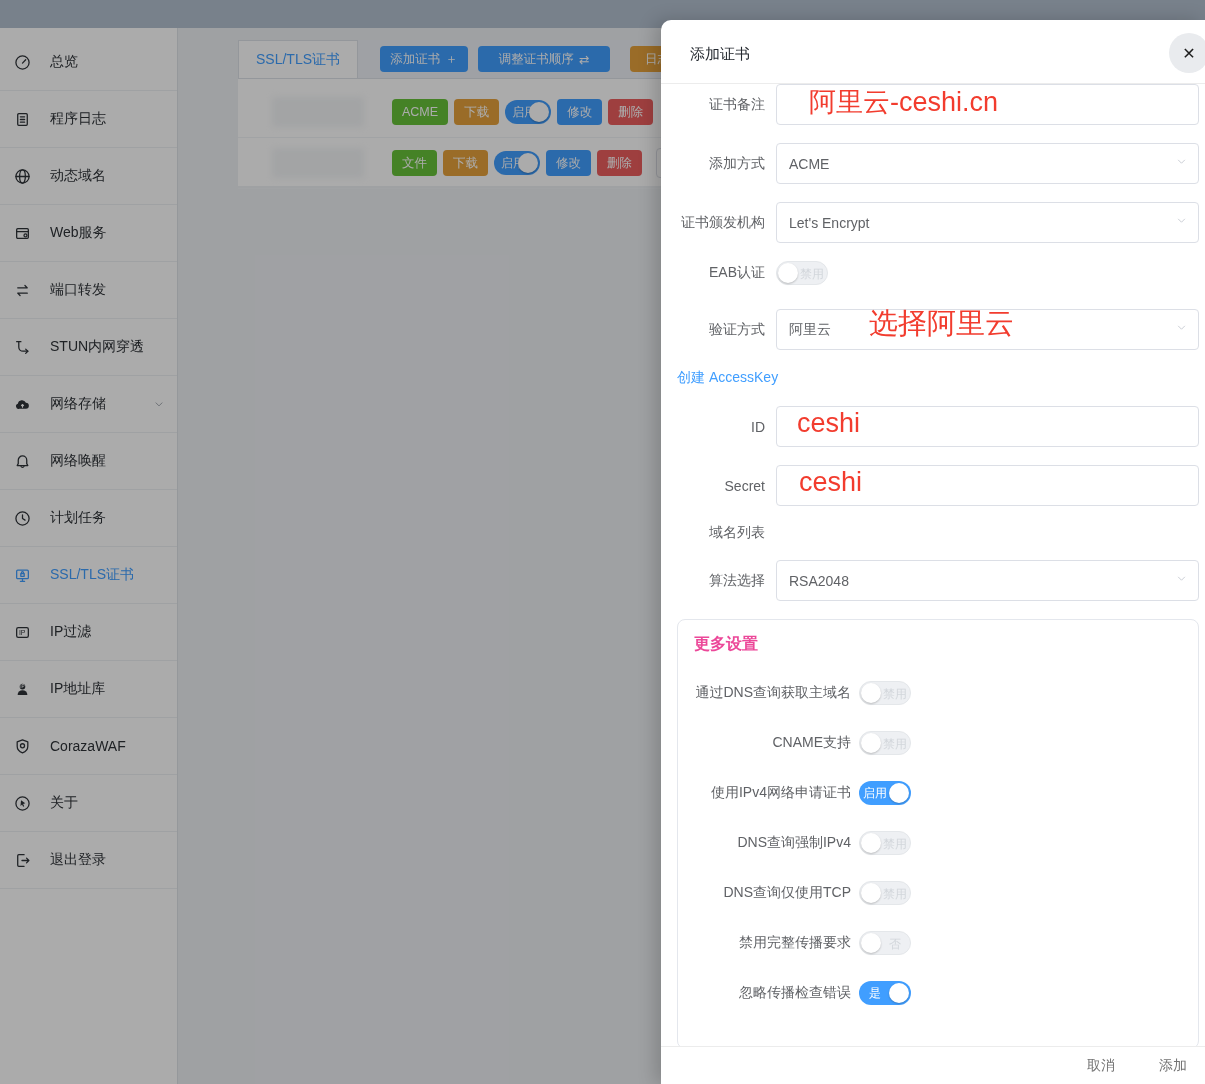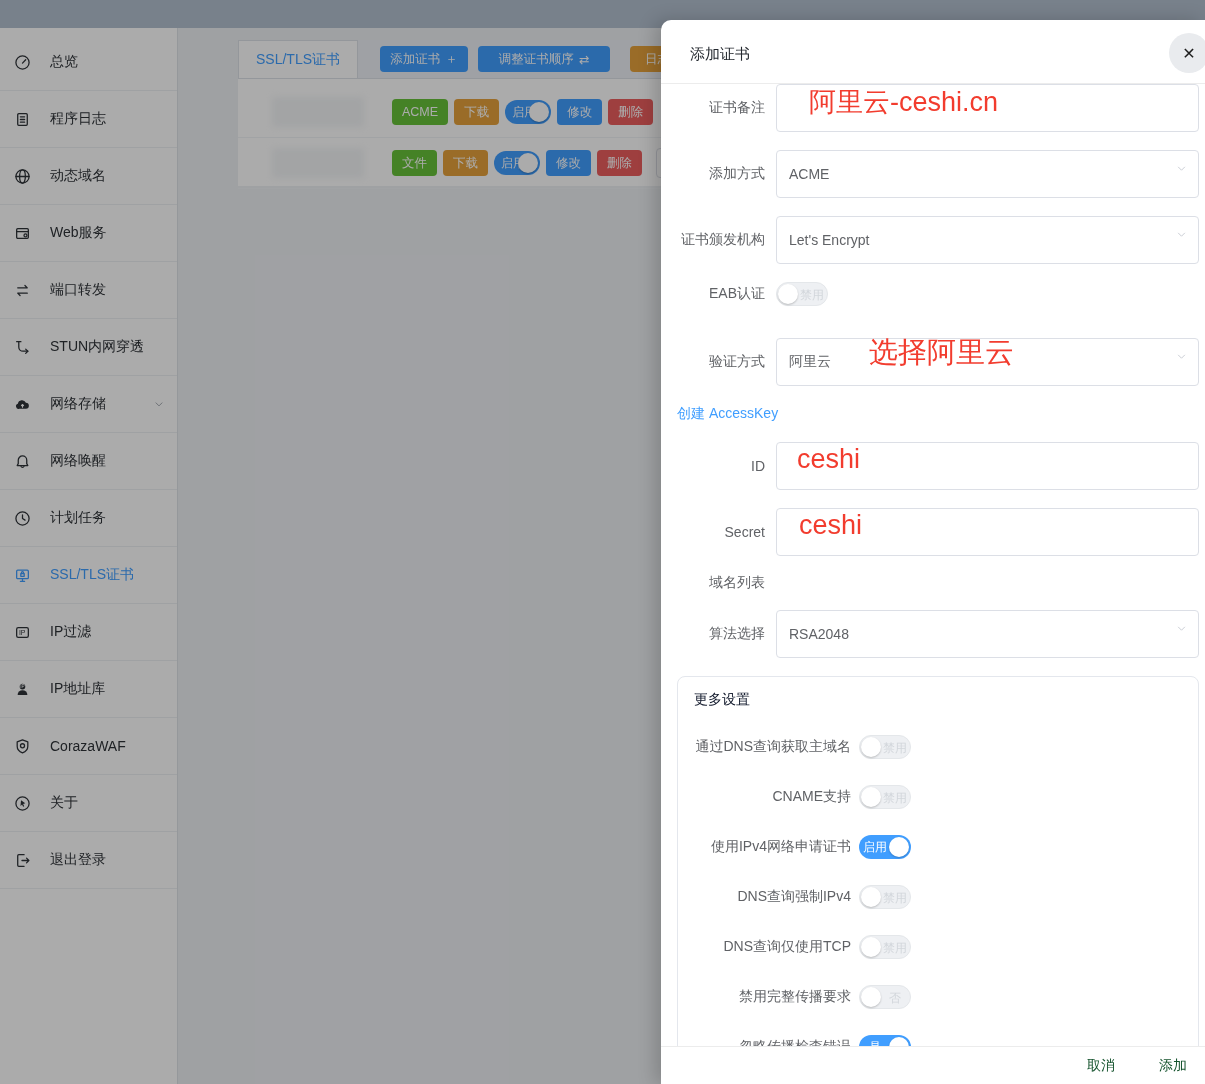--- a/index.html
+++ b/index.html
@@ -59,24 +59,24 @@
           border-top-left-radius:10px;box-shadow:-6px 0 18px rgba(0,0,0,.18)}
   .drawer-head{height:63px;position:relative}
   .drawer-title{position:absolute;left:29px;top:25px;font-size:15px;color:#24292f;font-weight:500}
   .close-btn{position:absolute;right:-4px;top:13px;width:40px;height:40px;border-radius:50%;
              background:#e9ebee;display:flex;align-items:center;justify-content:center;
              font-size:16px;color:#1f1f1f;cursor:pointer}
   .drawer-body{position:absolute;top:63px;left:0;right:0;bottom:37px;overflow:hidden;
                border-top:1px solid #ececec}
   .frow{display:flex;align-items:center;margin-bottom:18px}
   .frow.first{}
-  .frow.tgl{margin-bottom:32px;height:24px}
+  .frow.tgl{margin-bottom:24px;height:24px}
   .flabel{width:104px;text-align:right;font-size:14px;color:#606266;flex:none}
   .fctl{margin-left:11px;width:423px;position:relative}
-  .input{height:48px;border:1px solid #dcdfe6;border-radius:4px;background:#fff;
+  .input{height:41px;border:1px solid #dcdfe6;border-radius:4px;background:#fff;
          display:flex;align-items:center;padding:8px 12px;font-size:14px;color:#606266;
          box-sizing:border-box;position:relative;cursor:text}
   .select{cursor:pointer}
   .sel-chev{position:absolute;right:11px;top:12px}
   .red-note{position:absolute;color:#f23c2e;font-size:27px;font-weight:500;white-space:nowrap;
             pointer-events:none;line-height:1}
   .rn-note{left:32px;top:4px}
   .rn-verify{left:92px;top:-1px;font-size:29px}
   .rn-id{left:20px;top:3px}
   .rn-secret{left:22px;top:3px}
@@ -93,28 +93,28 @@
   .toggle .knob{position:absolute;top:2px;width:20px;height:20px;border-radius:50%;background:#fff;
                 box-shadow:0 1px 2px rgba(0,0,0,.22)}
   .toggle.off{background:#eef0f3;border:1px solid #e4e7ea}
   .toggle.off .knob{left:1px;top:1px}
   .toggle.off .tlabel{left:21px;color:#d2d6db}
   .toggle.on{background:#409eff}
   .toggle.on .knob{right:2px}
   .toggle.on .tlabel{left:2px;color:#fff}
   .more-card{margin:0 6px 0 16px;border:1px solid #e4e7ed;border-radius:8px;
              padding:14px 16px;height:430px;box-sizing:border-box}
-  .more-title{font-size:14px;color:#0f172a;font-weight:400}
+  .more-title{font-size:16px;color:#ec4899;font-weight:700}
   .trow{display:flex;align-items:center;margin-top:26px;height:24px}
   .tlabel2{width:157px;text-align:right;font-size:14px;color:#606266;flex:none}
   .trow .toggle{margin-left:8px}
   .drawer-foot{position:absolute;left:0;right:0;bottom:0;height:37px;background:#fff;
                border-top:1px solid #ececec;display:flex;align-items:center;
                justify-content:flex-end;gap:44px;padding-right:18px}
-  .foot-link{color:#14532d;font-size:14px;cursor:pointer}
+  .foot-link{color:#737373;font-size:14px;cursor:pointer}
 </style>
 </head>
 <body>
 
 <div class="topbar"></div>
 
 <aside class="sidebar">
   <div class="side-item">
     <svg class="icon" viewBox="0 0 16 16">
         <circle cx="8" cy="8" r="6.2"></circle>

